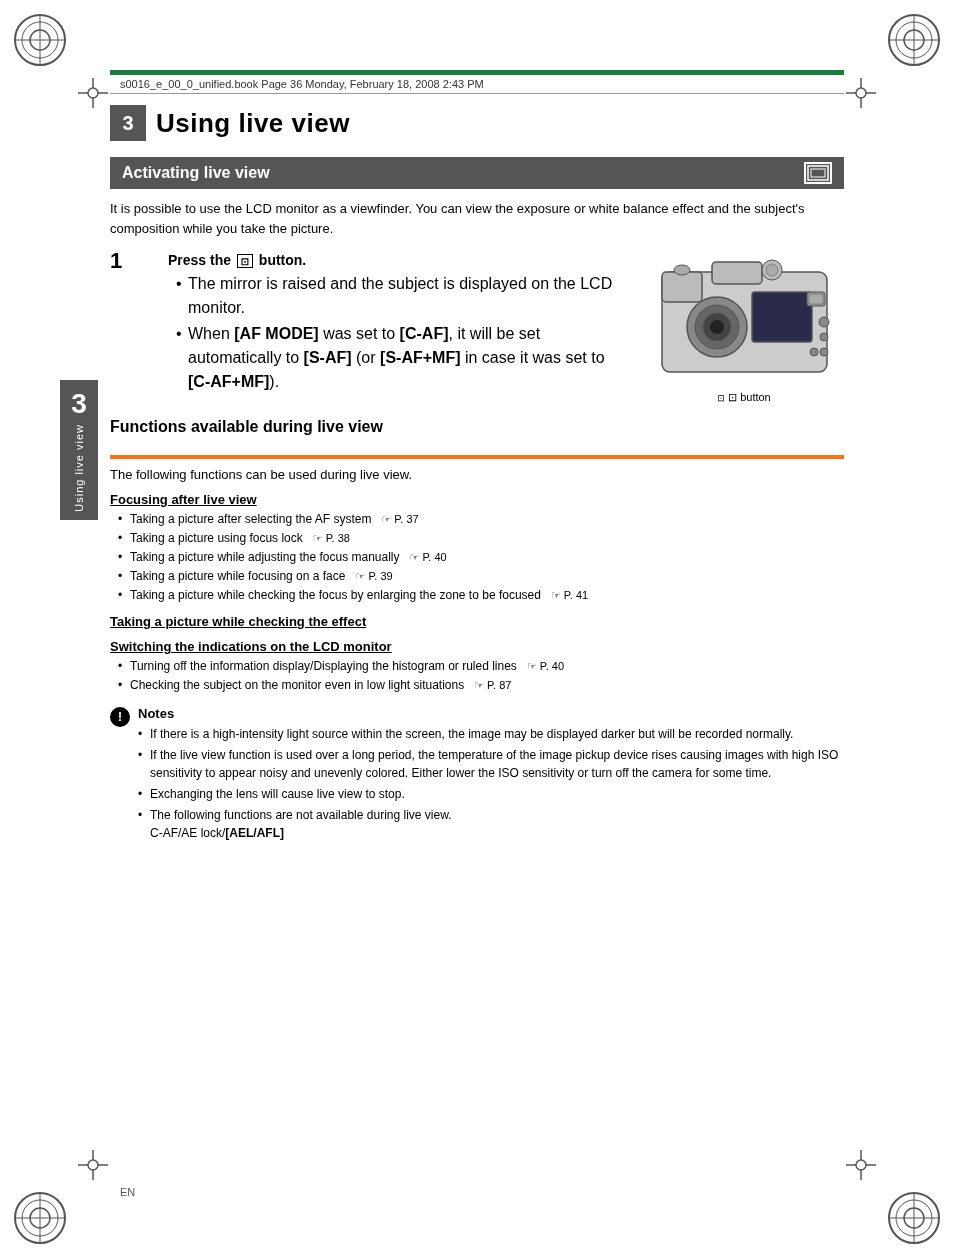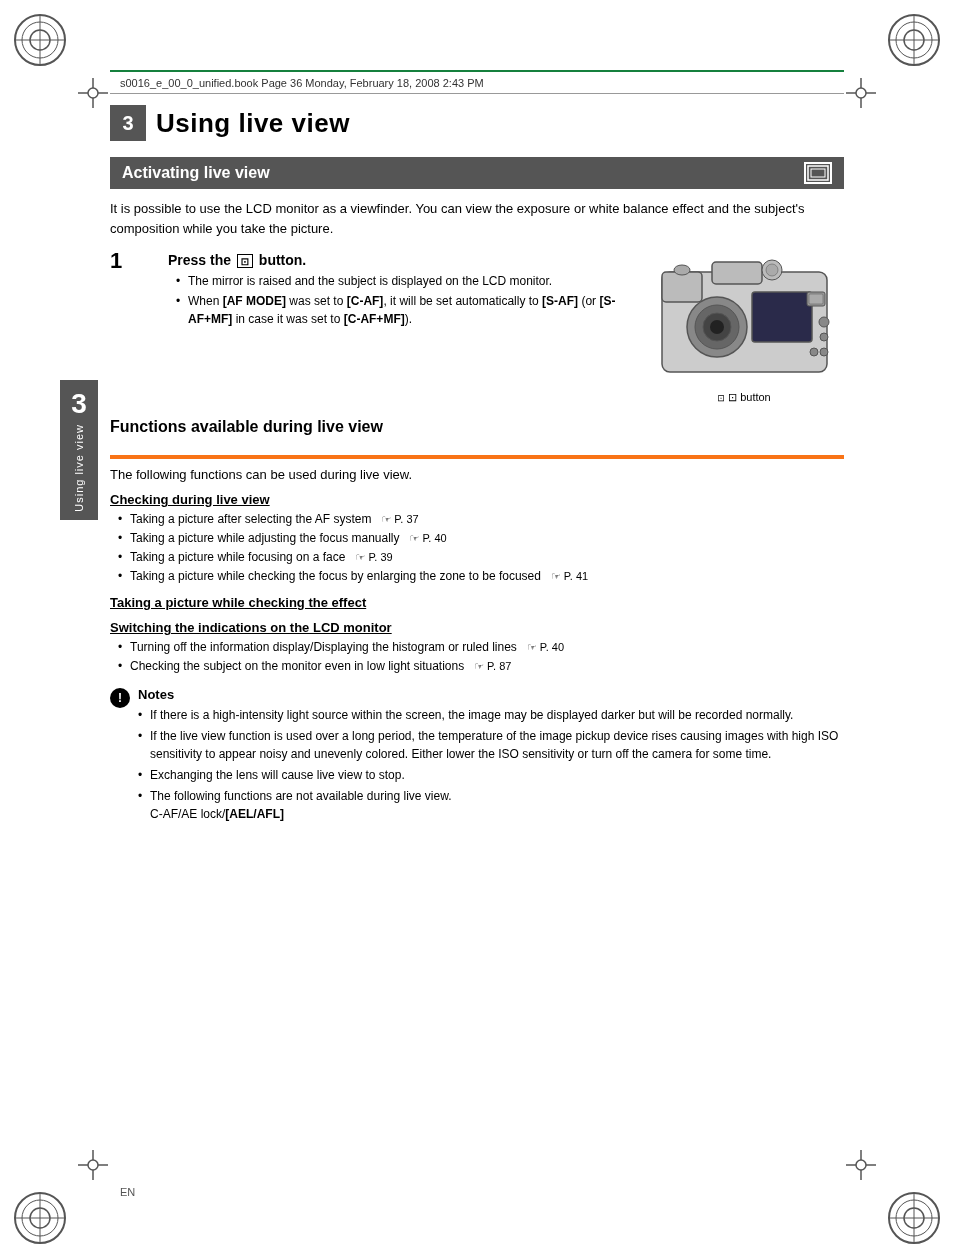--- a/index.html
+++ b/index.html
@@ -42,21 +42,21 @@
 
     
     .file-info-bar {
       position: absolute;
       top: 70px;
       left: 110px;
       right: 110px;
       height: 24px;
       display: flex;
       align-items: center;
-      border-top: 2px solid #15803d;
+      border-top: 5px solid #15803d;
       border-bottom: 1px solid #999;
       font-size: 11px;
       color: #333;
       padding: 0 10px;
     }
 
     
     .main-content {
       position: absolute;
       top: 105px;
@@ -150,21 +150,21 @@
       text-align: center;
       font-size: 10px;
       line-height: 14px;
       margin: 0 2px;
     }
     .step-bullets {
       list-style: none;
       padding-left: 8px;
     }
     .step-bullets li {
-      font-size: 12px;
+      font-size: 16px;
       line-height: 1.5;
       padding-left: 12px;
       position: relative;
       margin-bottom: 2px;
     }
     .step-bullets li::before {
       content: "•";
       position: absolute;
       left: 0;
     }
@@ -480,23 +480,24 @@
         </div>
       </div>
     </div>
   </div>
 
   <div class="functions-section">
     <div class="functions-title">Functions available during live view</div>
     <p class="functions-intro">The following functions can be used during live view.</p>
 
     <div class="subsection">
-      <div class="subsection-title">Checking during live view</div>
+      <div class="subsection-title">Focusing after live view</div>
       <ul class="subsection-list">
         <li>Taking a picture after selecting the AF system &nbsp;&nbsp;<span style="font-size:11px;">☞ P. 37</span></li>
+        <li>Taking a picture using focus lock &nbsp;&nbsp;<span style="font-size:11px;">☞ P. 38</span></li>
         <li>Taking a picture while adjusting the focus manually &nbsp;&nbsp;<span style="font-size:11px;">☞ P. 40</span></li>
         <li>Taking a picture while focusing on a face &nbsp;&nbsp;<span style="font-size:11px;">☞ P. 39</span></li>
         <li>Taking a picture while checking the focus by enlarging the zone to be focused &nbsp;&nbsp;<span style="font-size:11px;">☞ P. 41</span></li>
       </ul>
     </div>
 
     <div class="subsection">
       <div class="subsection-title">Taking a picture while checking the effect</div>
     </div>
 

